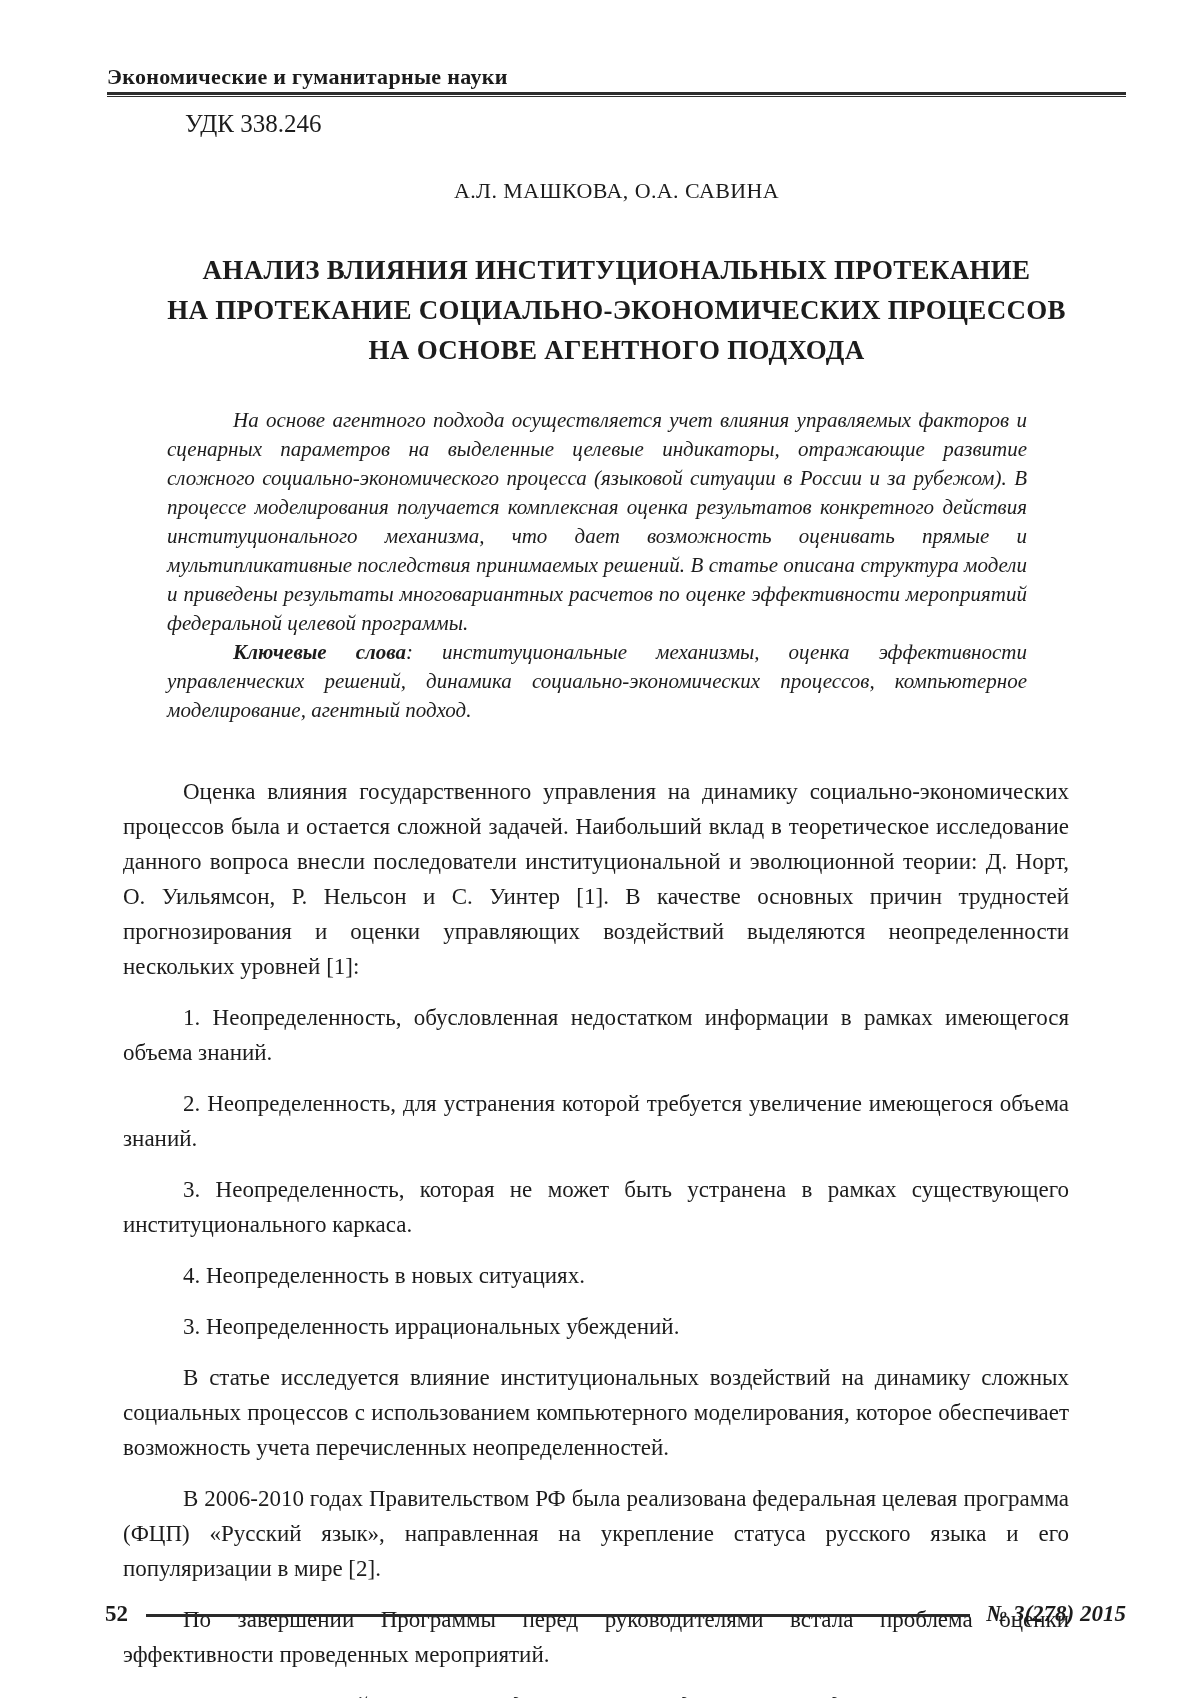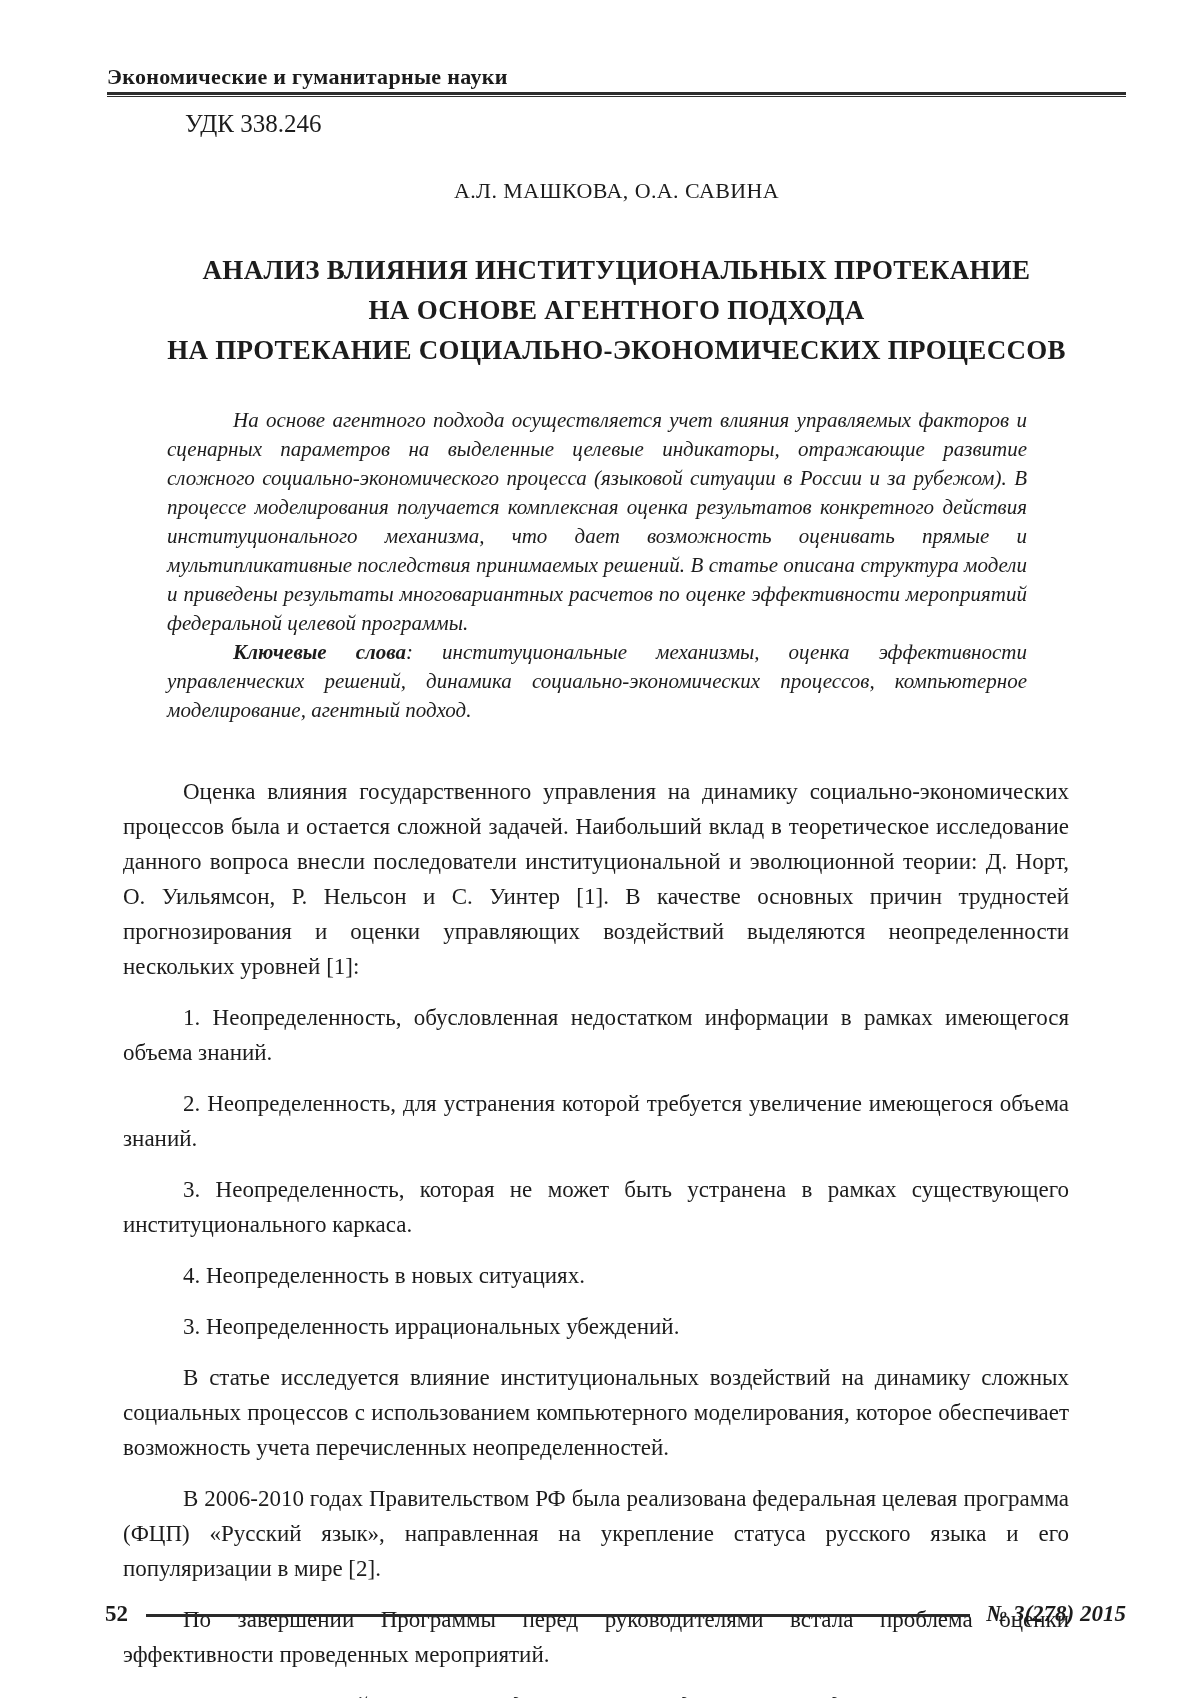--- a/index.html
+++ b/index.html
@@ -133,22 +133,22 @@
     <div class="journal-title">Экономические и гуманитарные науки</div>
     <div class="header-rule"></div>
   </div>
 
   <div class="udc">УДК 338.246</div>
 
   <div class="authors">А.Л. МАШКОВА, О.А. САВИНА</div>
 
   <div class="article-title">
     <div>АНАЛИЗ ВЛИЯНИЯ ИНСТИТУЦИОНАЛЬНЫХ ПРОТЕКАНИЕ</div>
+    <div>НА ПРОТЕКАНИЕ СОЦИАЛЬНО-ЭКОНОМИЧЕСКИХ ПРОЦЕССОВ</div>
     <div>НА ОСНОВЕ АГЕНТНОГО ПОДХОДА</div>
-    <div>НА ПРОТЕКАНИЕ СОЦИАЛЬНО-ЭКОНОМИЧЕСКИХ ПРОЦЕССОВ</div>
   </div>
 
   <div class="abstract-block">
     <p>На основе агентного подхода осуществляется учет влияния управляемых факторов и сценарных параметров на выделенные целевые индикаторы, отражающие развитие сложного социально-экономического процесса (языковой ситуации в России и за рубежом). В процессе моделирования получается комплексная оценка результатов конкретного действия институционального механизма, что дает возможность оценивать прямые и мультипликативные последствия принимаемых решений. В статье описана структура модели и приведены результаты многовариантных расчетов по оценке эффективности мероприятий федеральной целевой программы.</p>
     <p><span class="keywords-label">Ключевые слова</span><span>: институциональные механизмы, оценка эффективности управленческих решений, динамика социально-экономических процессов, компьютерное моделирование, агентный подход.</span></p>
   </div>
 
   <div class="body-text">
     <p>Оценка влияния государственного управления на динамику социально-экономических процессов была и остается сложной задачей. Наибольший вклад в теоретическое исследование данного вопроса внесли последователи институциональной и эволюционной теории: Д. Норт, О. Уильямсон, Р. Нельсон и С. Уинтер [1]. В качестве основных причин трудностей прогнозирования и оценки управляющих воздействий выделяются неопределенности нескольких уровней [1]:</p>
     <p>1. Неопределенность, обусловленная недостатком информации в рамках имеющегося объема знаний.</p>

